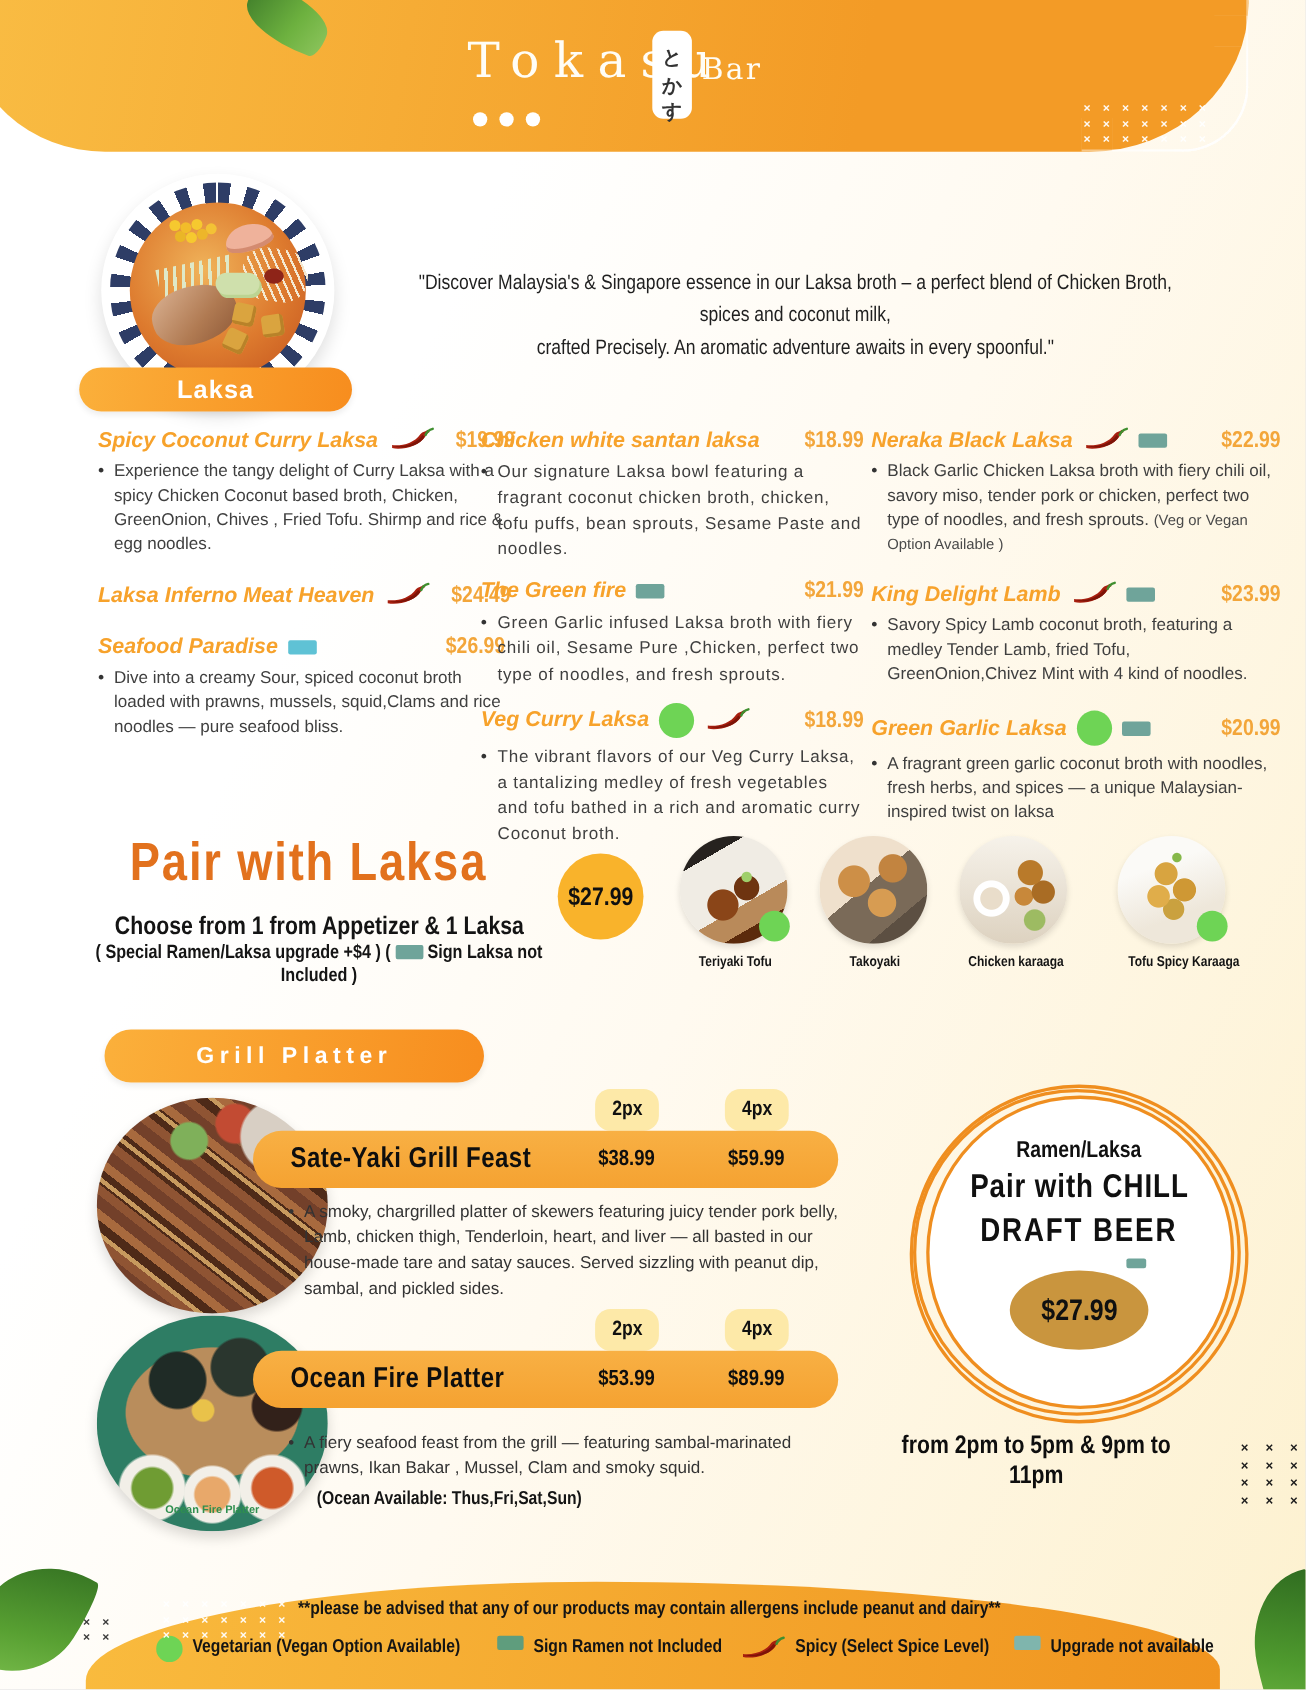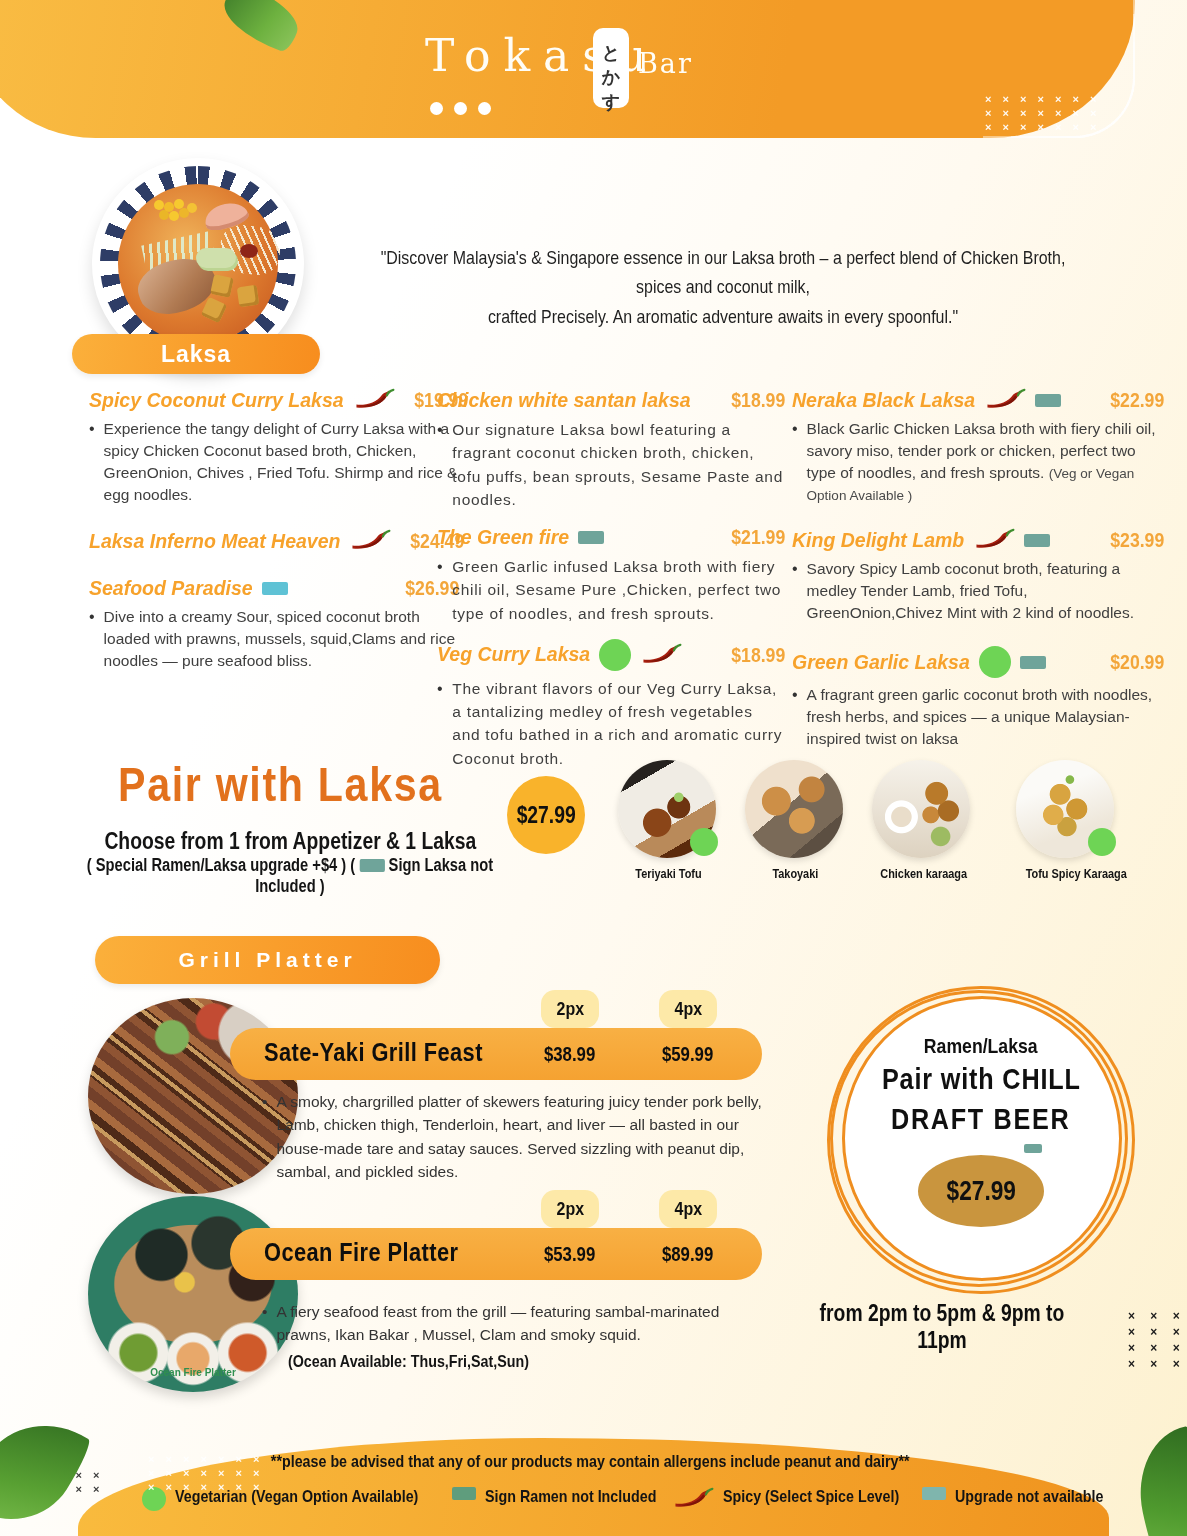--- a/index.html
+++ b/index.html
@@ -351,21 +351,21 @@
     <div class="mi">
       <div class="mi-head">
         <span class="mi-title">King Delight Lamb</span>
         <svg class="chili-svg" viewBox="0 0 44 26">
             <use href="#chili"></use>
           </svg>
         <span class="mark"></span>
         <span class="mi-price"><span class="sqzR">$23.99</span></span>
       </div>
       <div class="mi-desc">
-          <span>Savory Spicy Lamb coconut broth, featuring a medley Tender Lamb, fried Tofu, GreenOnion,Chivez Mint with 2 kind of noodles.</span>
+          <span>Savory Spicy Lamb coconut broth, featuring a medley Tender Lamb, fried Tofu, GreenOnion,Chivez Mint with 4 kind of noodles.</span>
         </div>
     </div>
     <div class="mi">
       <div class="mi-head">
         <span class="mi-title">Green Garlic Laksa</span>
         <span class="veg-dot"></span>
         <span class="mark"></span>
         <span class="mi-price"><span class="sqzR">$20.99</span></span>
       </div>
       <div class="mi-desc">

